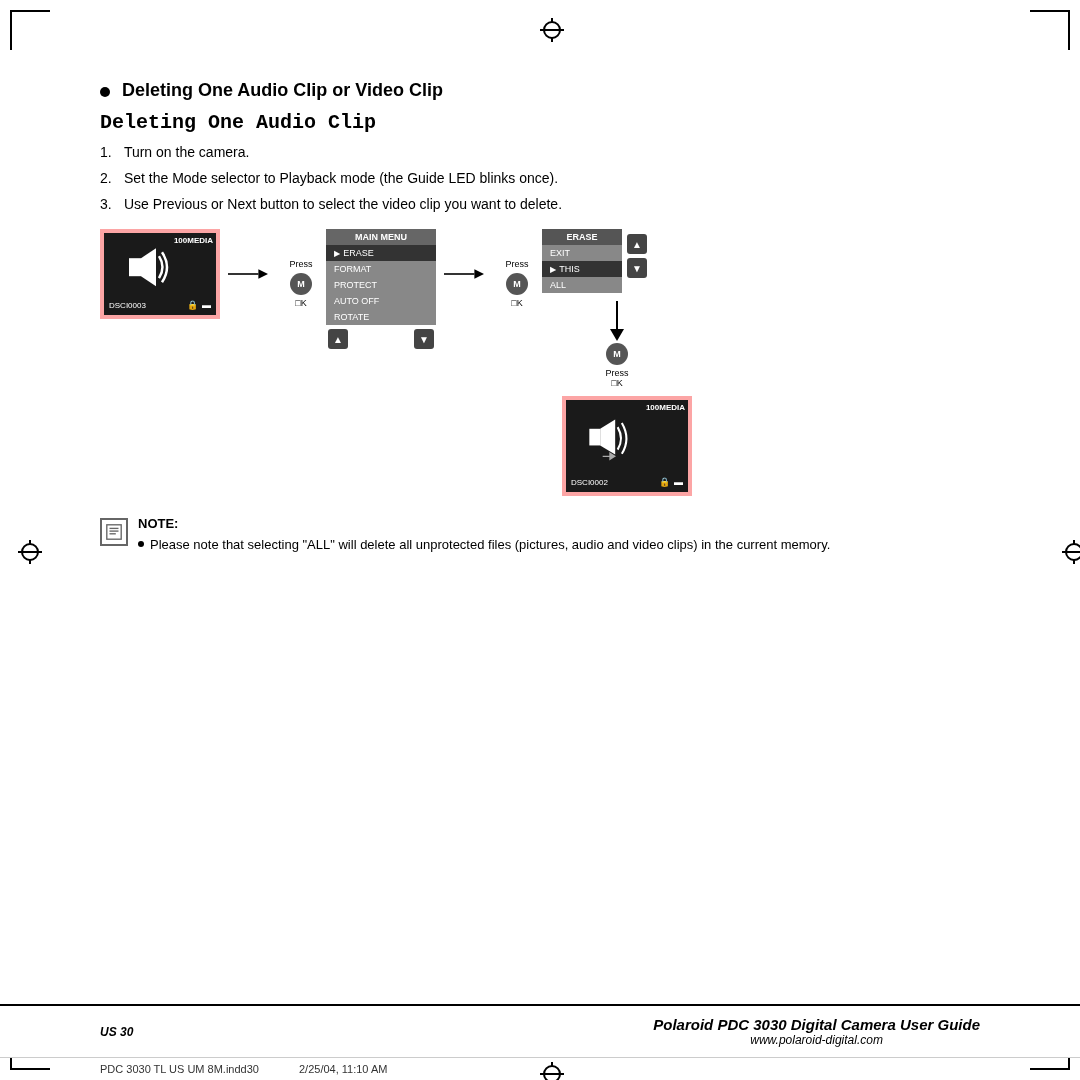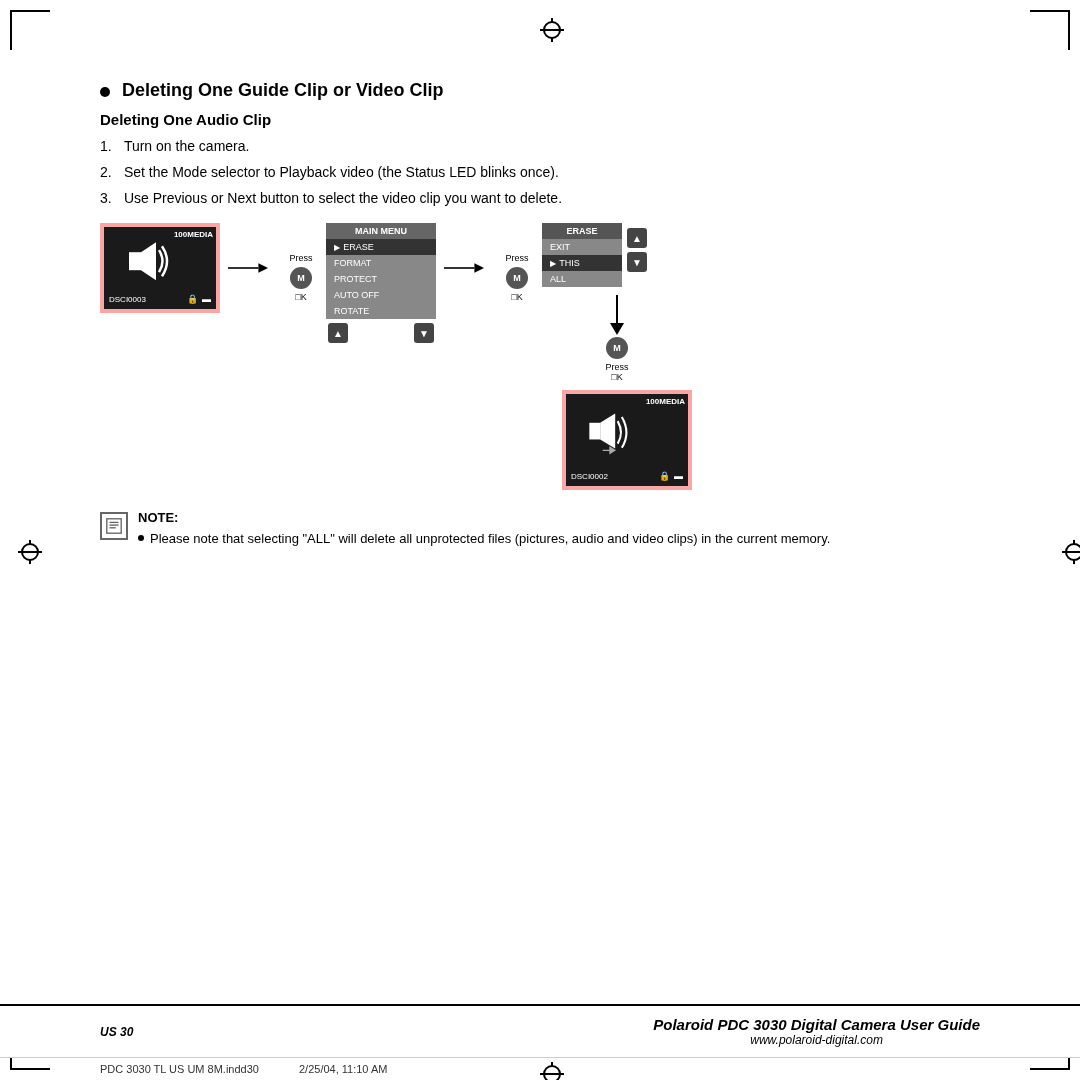--- a/index.html
+++ b/index.html
@@ -67,23 +67,24 @@
       display: inline-block;
       width: 10px;
       height: 10px;
       background: #000;
       border-radius: 50%;
       margin-right: 8px;
       vertical-align: middle;
     }
 
     .subsection-title {
-      font-size: 15px;
+      font-size: 20px;
       font-weight: bold;
       margin-bottom: 8px;
+      font-family: Liberation Mono, monospace;
     }
 
     .numbered-list {
       list-style: none;
       margin-bottom: 14px;
     }
     .numbered-list li {
       margin-bottom: 5px;
       line-height: 1.5;
       font-size: 14px;
@@ -410,33 +411,33 @@
 <div style="position:absolute; bottom:18px; left:50%; transform:translateX(-50%);">
   <div class="crosshair">
     <div class="crosshair-circle"></div>
   </div>
 </div>
 
 <div class="main-content">
 
   <div style="margin-bottom: 10px;">
     <span class="bullet-dot"></span>
-    <span class="section-title">Deleting One Guide Clip or Video Clip</span>
+    <span class="section-title">Deleting One Audio Clip or Video Clip</span>
   </div>
 
   <div class="subsection-title">Deleting One Audio Clip</div>
 
   <ol class="numbered-list">
     <li>
       <span class="num">1.</span>
       <span class="text">Turn on the camera.</span>
     </li>
     <li>
       <span class="num">2.</span>
-      <span class="text">Set the Mode selector to Playback video (the Status LED blinks once).</span>
+      <span class="text">Set the Mode selector to Playback mode (the Guide LED blinks once).</span>
     </li>
     <li>
       <span class="num">3.</span>
       <span class="text">Use Previous or Next button to select the video clip you want to delete.</span>
     </li>
   </ol>
 
   <div class="diagram-area">
 
     <div class="camera-screen">

